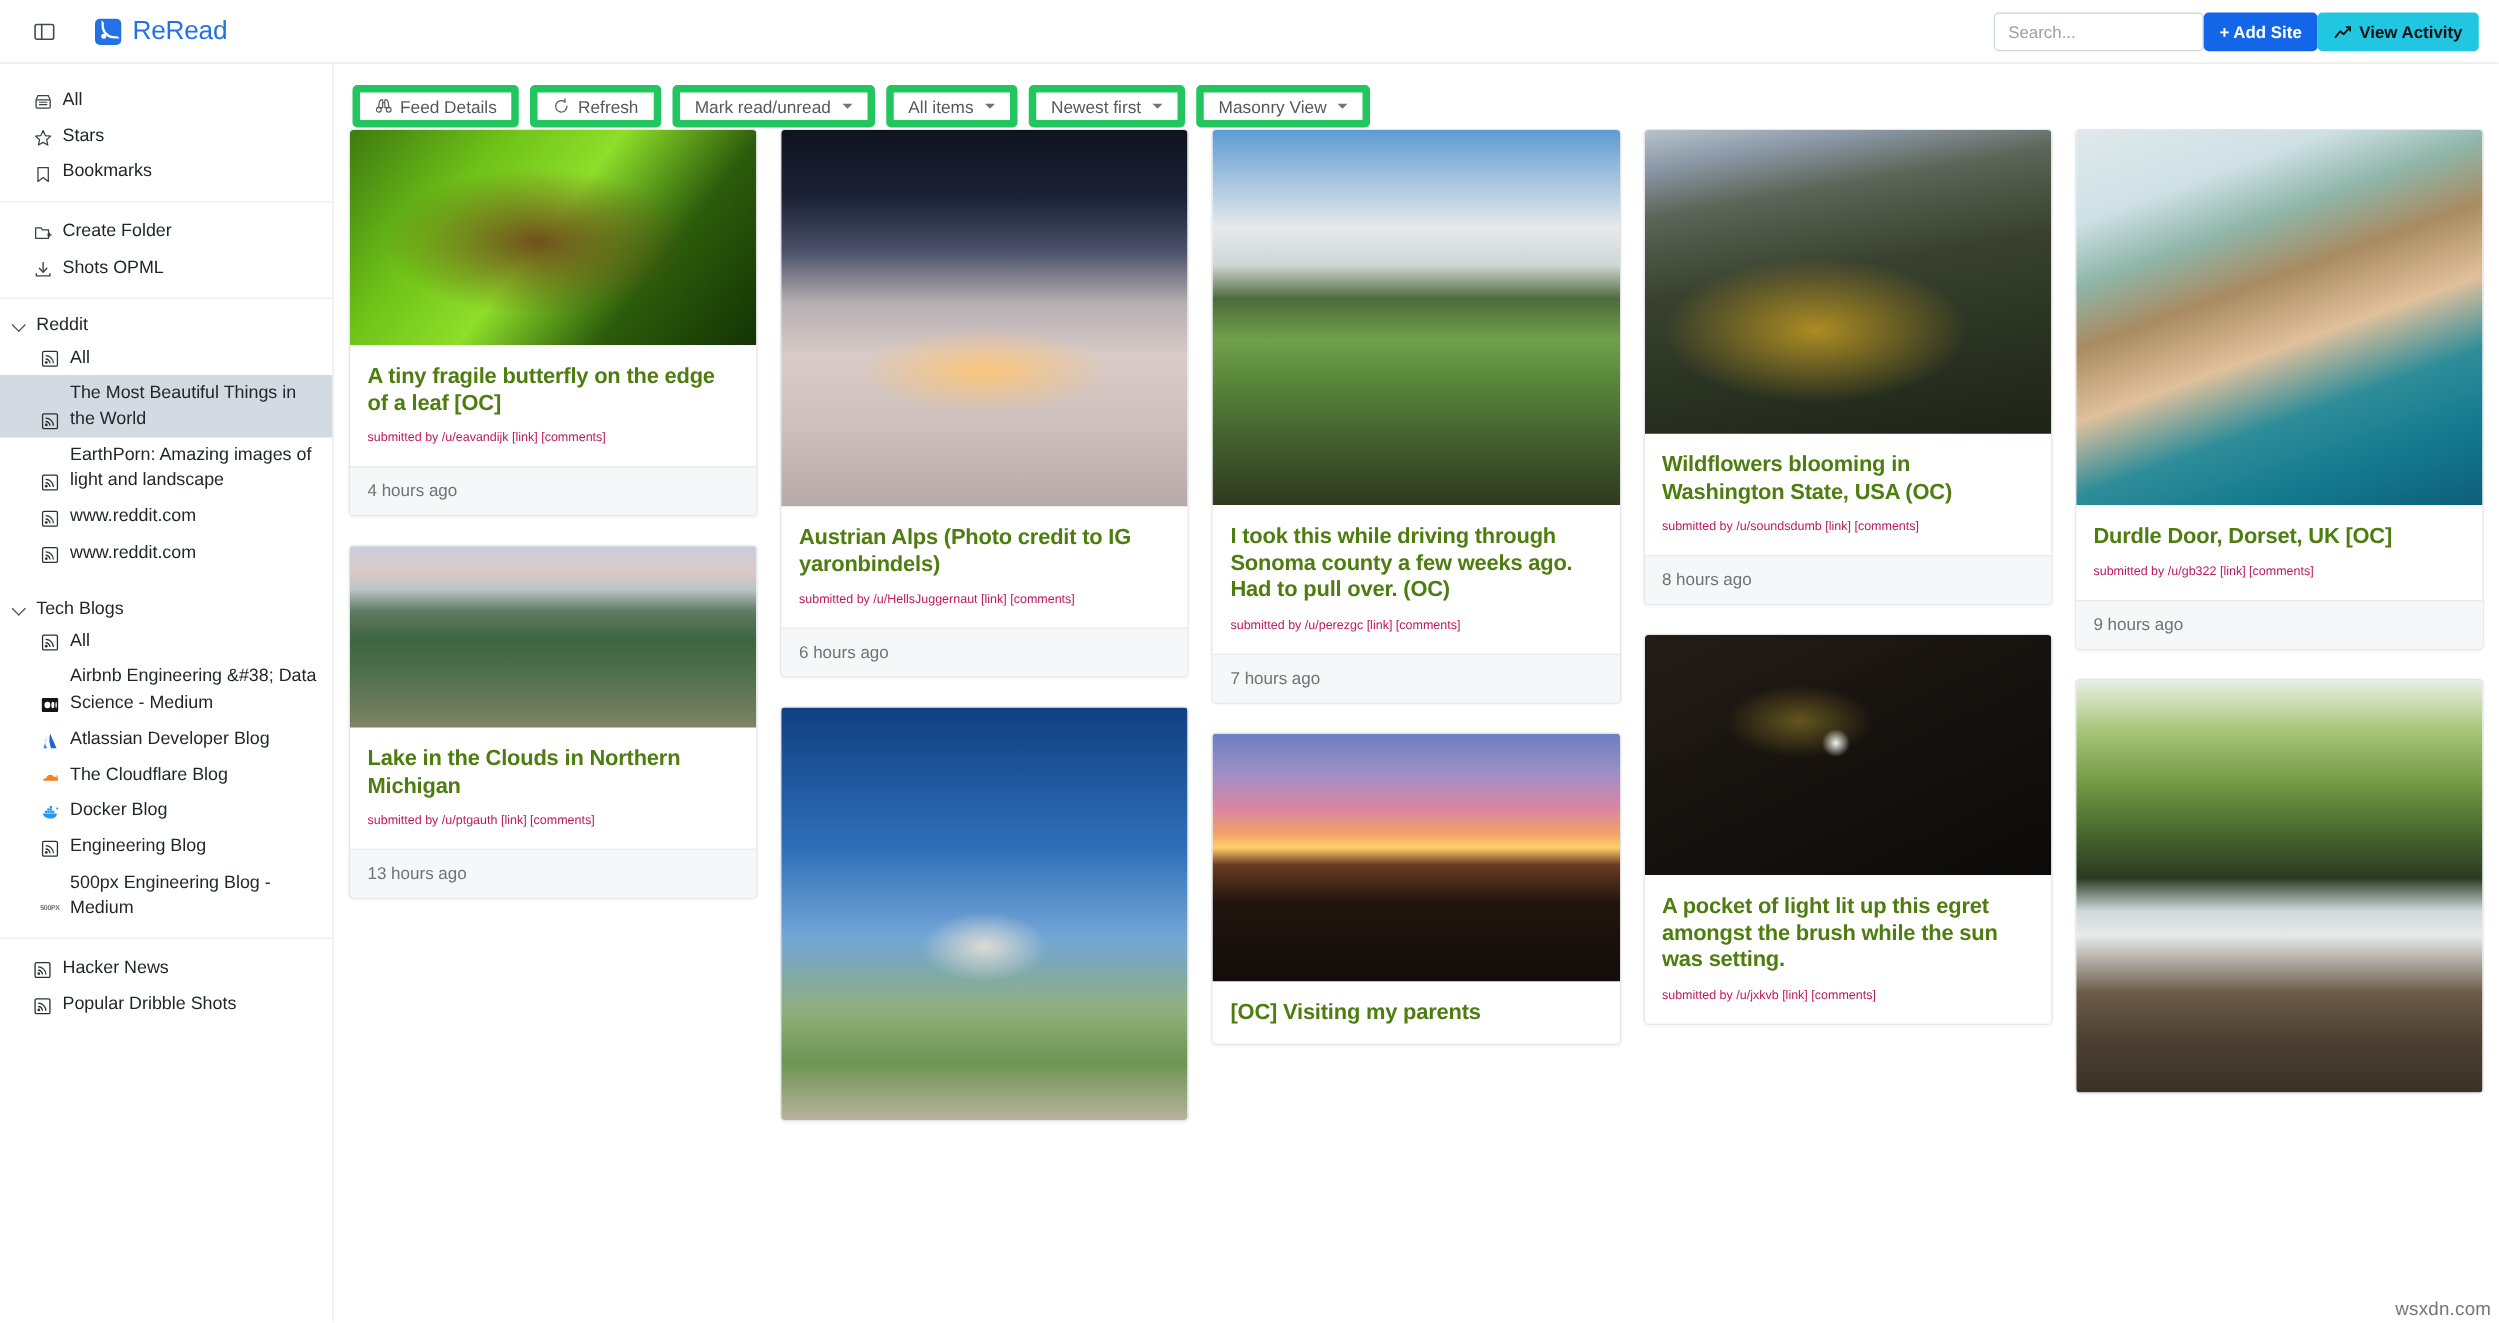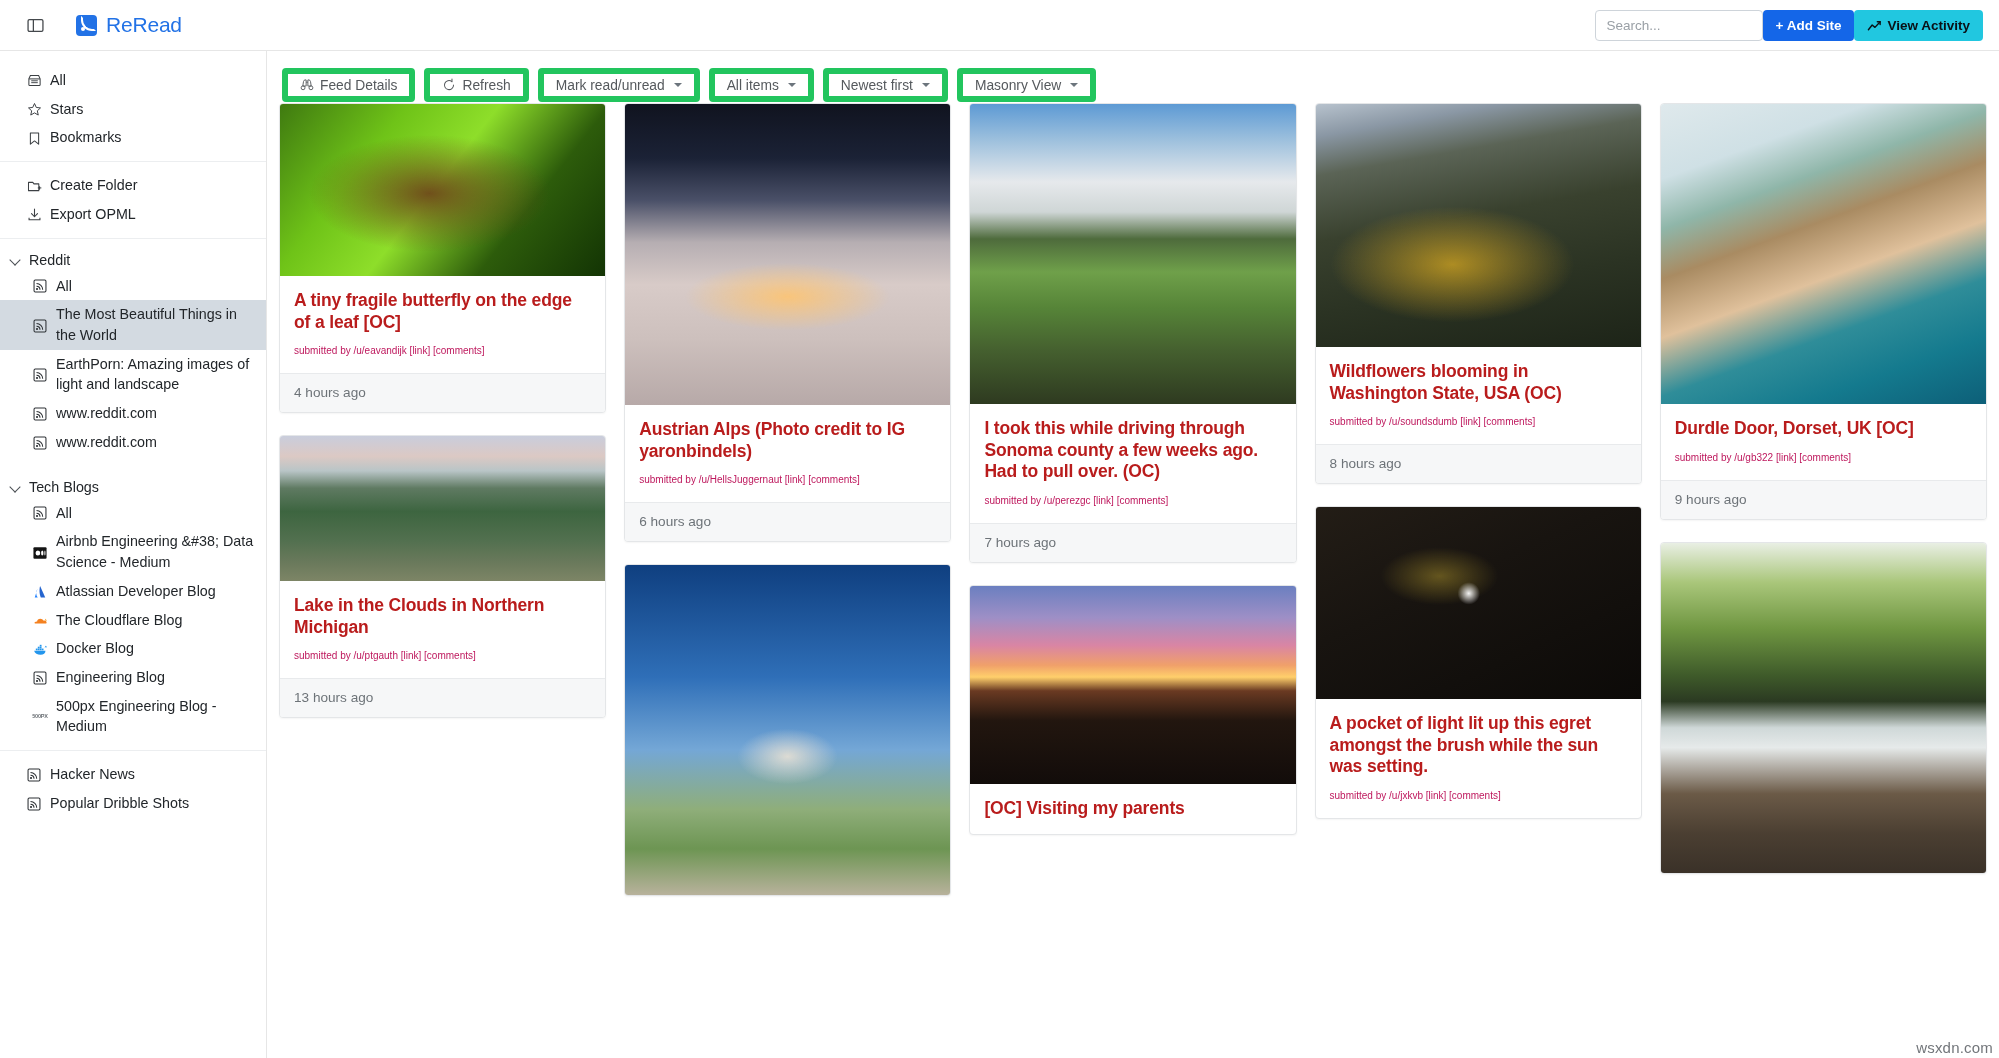--- a/index.html
+++ b/index.html
@@ -111,21 +111,21 @@
     flex: 0 0 267px;
     border-right: 1px solid #e6e6e6;
     background: #fff;
     overflow: hidden;
     padding-top: 6px;
   }
   .side-group { padding: 9px 0; }
   .side-divider { border-top: 1px solid #eceef0; }
   .side-row {
     display: flex;
-    align-items: center;
+    align-items: flex-end;
     gap: 8px;
     padding: 4px 10px 4px 26px;
     font-size: 14.3px;
     line-height: 1.45;
     color: #22262a;
     cursor: pointer;
   }
   .side-row.active { background: #d3dae1; }
   .side-ico {
     flex: 0 0 16px;
@@ -214,21 +214,21 @@
     display: inline-block;
     width: 100%;
     cursor: pointer;
   }
   .card-img { width: 100%; display: block; }
   .card-body { padding: 14px 14px 15px 14px; }
   .card-title {
     font-size: 17.5px;
     font-weight: 700;
     line-height: 1.23;
-    color: #b91c1c;
+    color: #4d7c0f;
     margin: 0 0 11px 0;
     letter-spacing: -0.15px;
   }
   .card-sub {
     font-size: 10px;
     line-height: 1.42;
     color: #be185d;
   }
   .card-foot {
     border-top: 1px solid #e8eaec;
@@ -329,21 +329,21 @@
         <span class="side-label">Create Folder</span>
       </div>
       <div class="side-row">
         <span class="side-ico">
           <svg width="15" height="15" viewBox="0 0 16 16" fill="none" aria-hidden="true">
             <line x1="8" y1="1.8" x2="8" y2="10" stroke="#3c4044" stroke-width="1.15"></line>
             <path d="M4.8 7 L8 10.4 L11.2 7" stroke="#3c4044" stroke-width="1.15" fill="none" stroke-linecap="round" stroke-linejoin="round"></path>
             <path d="M2.2 11.4 V13.6 H13.8 V11.4" stroke="#3c4044" stroke-width="1.15" fill="none"></path>
           </svg>
         </span>
-        <span class="side-label">Export OPML</span>
+        <span class="side-label">Shots OPML</span>
       </div>
     </div>
 
     <div class="side-divider"></div>
 
     <div class="side-group">
       <div class="folder-head">
         <span class="chev"></span>
         <span>Reddit</span>
       </div>

